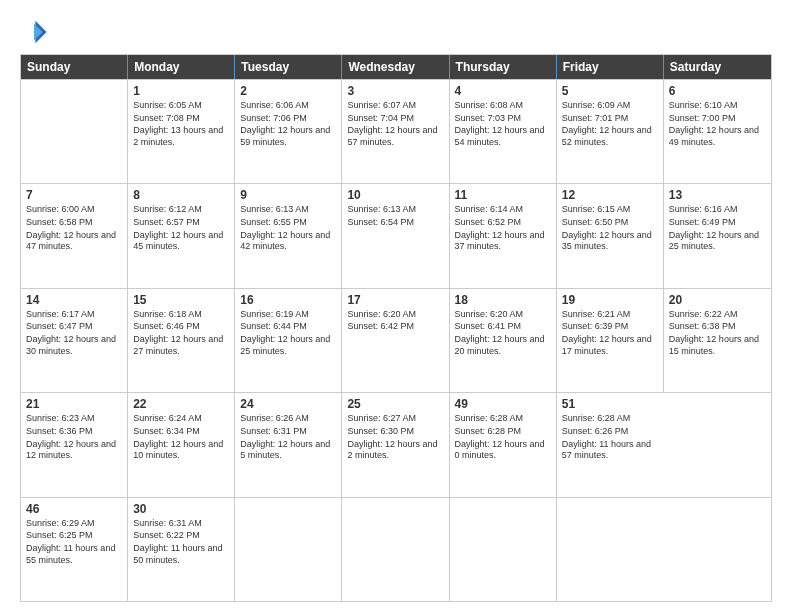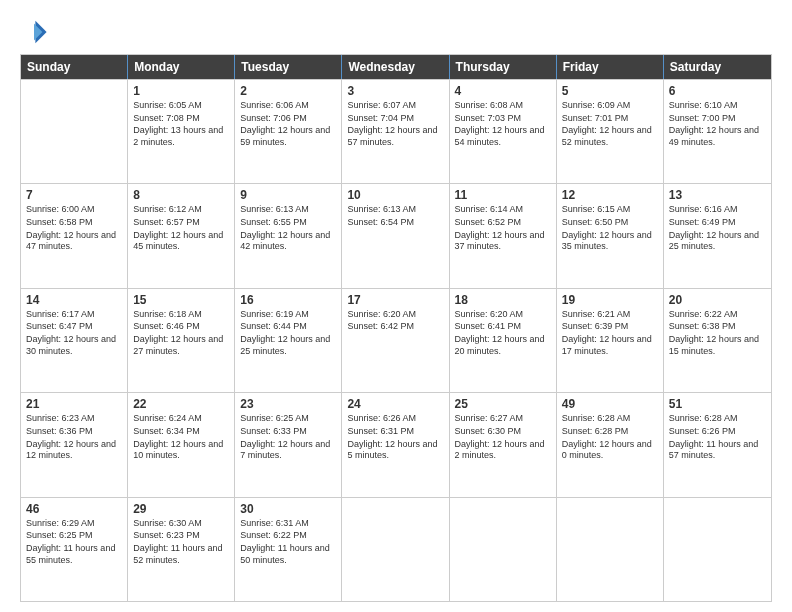--- a/index.html
+++ b/index.html
@@ -276,26 +276,20 @@
             <div class="cell-info">Sunset: 6:36 PM</div>
             <div class="cell-info">Daylight: 12 hours and 12 minutes.</div>
           </div>
           <div class="cal-cell">
             <div class="cell-day">22</div>
             <div class="cell-info">Sunrise: 6:24 AM</div>
             <div class="cell-info">Sunset: 6:34 PM</div>
             <div class="cell-info">Daylight: 12 hours and 10 minutes.</div>
           </div>
           <div class="cal-cell">
-            <div class="cell-day">23</div>
-            <div class="cell-info">Sunrise: 6:25 AM</div>
-            <div class="cell-info">Sunset: 6:33 PM</div>
-            <div class="cell-info">Daylight: 12 hours and 7 minutes.</div>
-          </div>
-          <div class="cal-cell">
             <div class="cell-day">24</div>
             <div class="cell-info">Sunrise: 6:26 AM</div>
             <div class="cell-info">Sunset: 6:31 PM</div>
             <div class="cell-info">Daylight: 12 hours and 5 minutes.</div>
           </div>
           <div class="cal-cell">
             <div class="cell-day">25</div>
             <div class="cell-info">Sunrise: 6:27 AM</div>
             <div class="cell-info">Sunset: 6:30 PM</div>
             <div class="cell-info">Daylight: 12 hours and 2 minutes.</div>
@@ -312,26 +306,20 @@
             <div class="cell-info">Sunset: 6:26 PM</div>
             <div class="cell-info">Daylight: 11 hours and 57 minutes.</div>
           </div>
         </div>
         <div class="cal-row">
           <div class="cal-cell">
             <div class="cell-day">46</div>
             <div class="cell-info">Sunrise: 6:29 AM</div>
             <div class="cell-info">Sunset: 6:25 PM</div>
             <div class="cell-info">Daylight: 11 hours and 55 minutes.</div>
-          </div>
-          <div class="cal-cell">
-            <div class="cell-day">29</div>
-            <div class="cell-info">Sunrise: 6:30 AM</div>
-            <div class="cell-info">Sunset: 6:23 PM</div>
-            <div class="cell-info">Daylight: 11 hours and 52 minutes.</div>
           </div>
           <div class="cal-cell">
             <div class="cell-day">30</div>
             <div class="cell-info">Sunrise: 6:31 AM</div>
             <div class="cell-info">Sunset: 6:22 PM</div>
             <div class="cell-info">Daylight: 11 hours and 50 minutes.</div>
           </div>
           <div class="cal-cell"></div>
           <div class="cal-cell"></div>
           <div class="cal-cell"></div>

